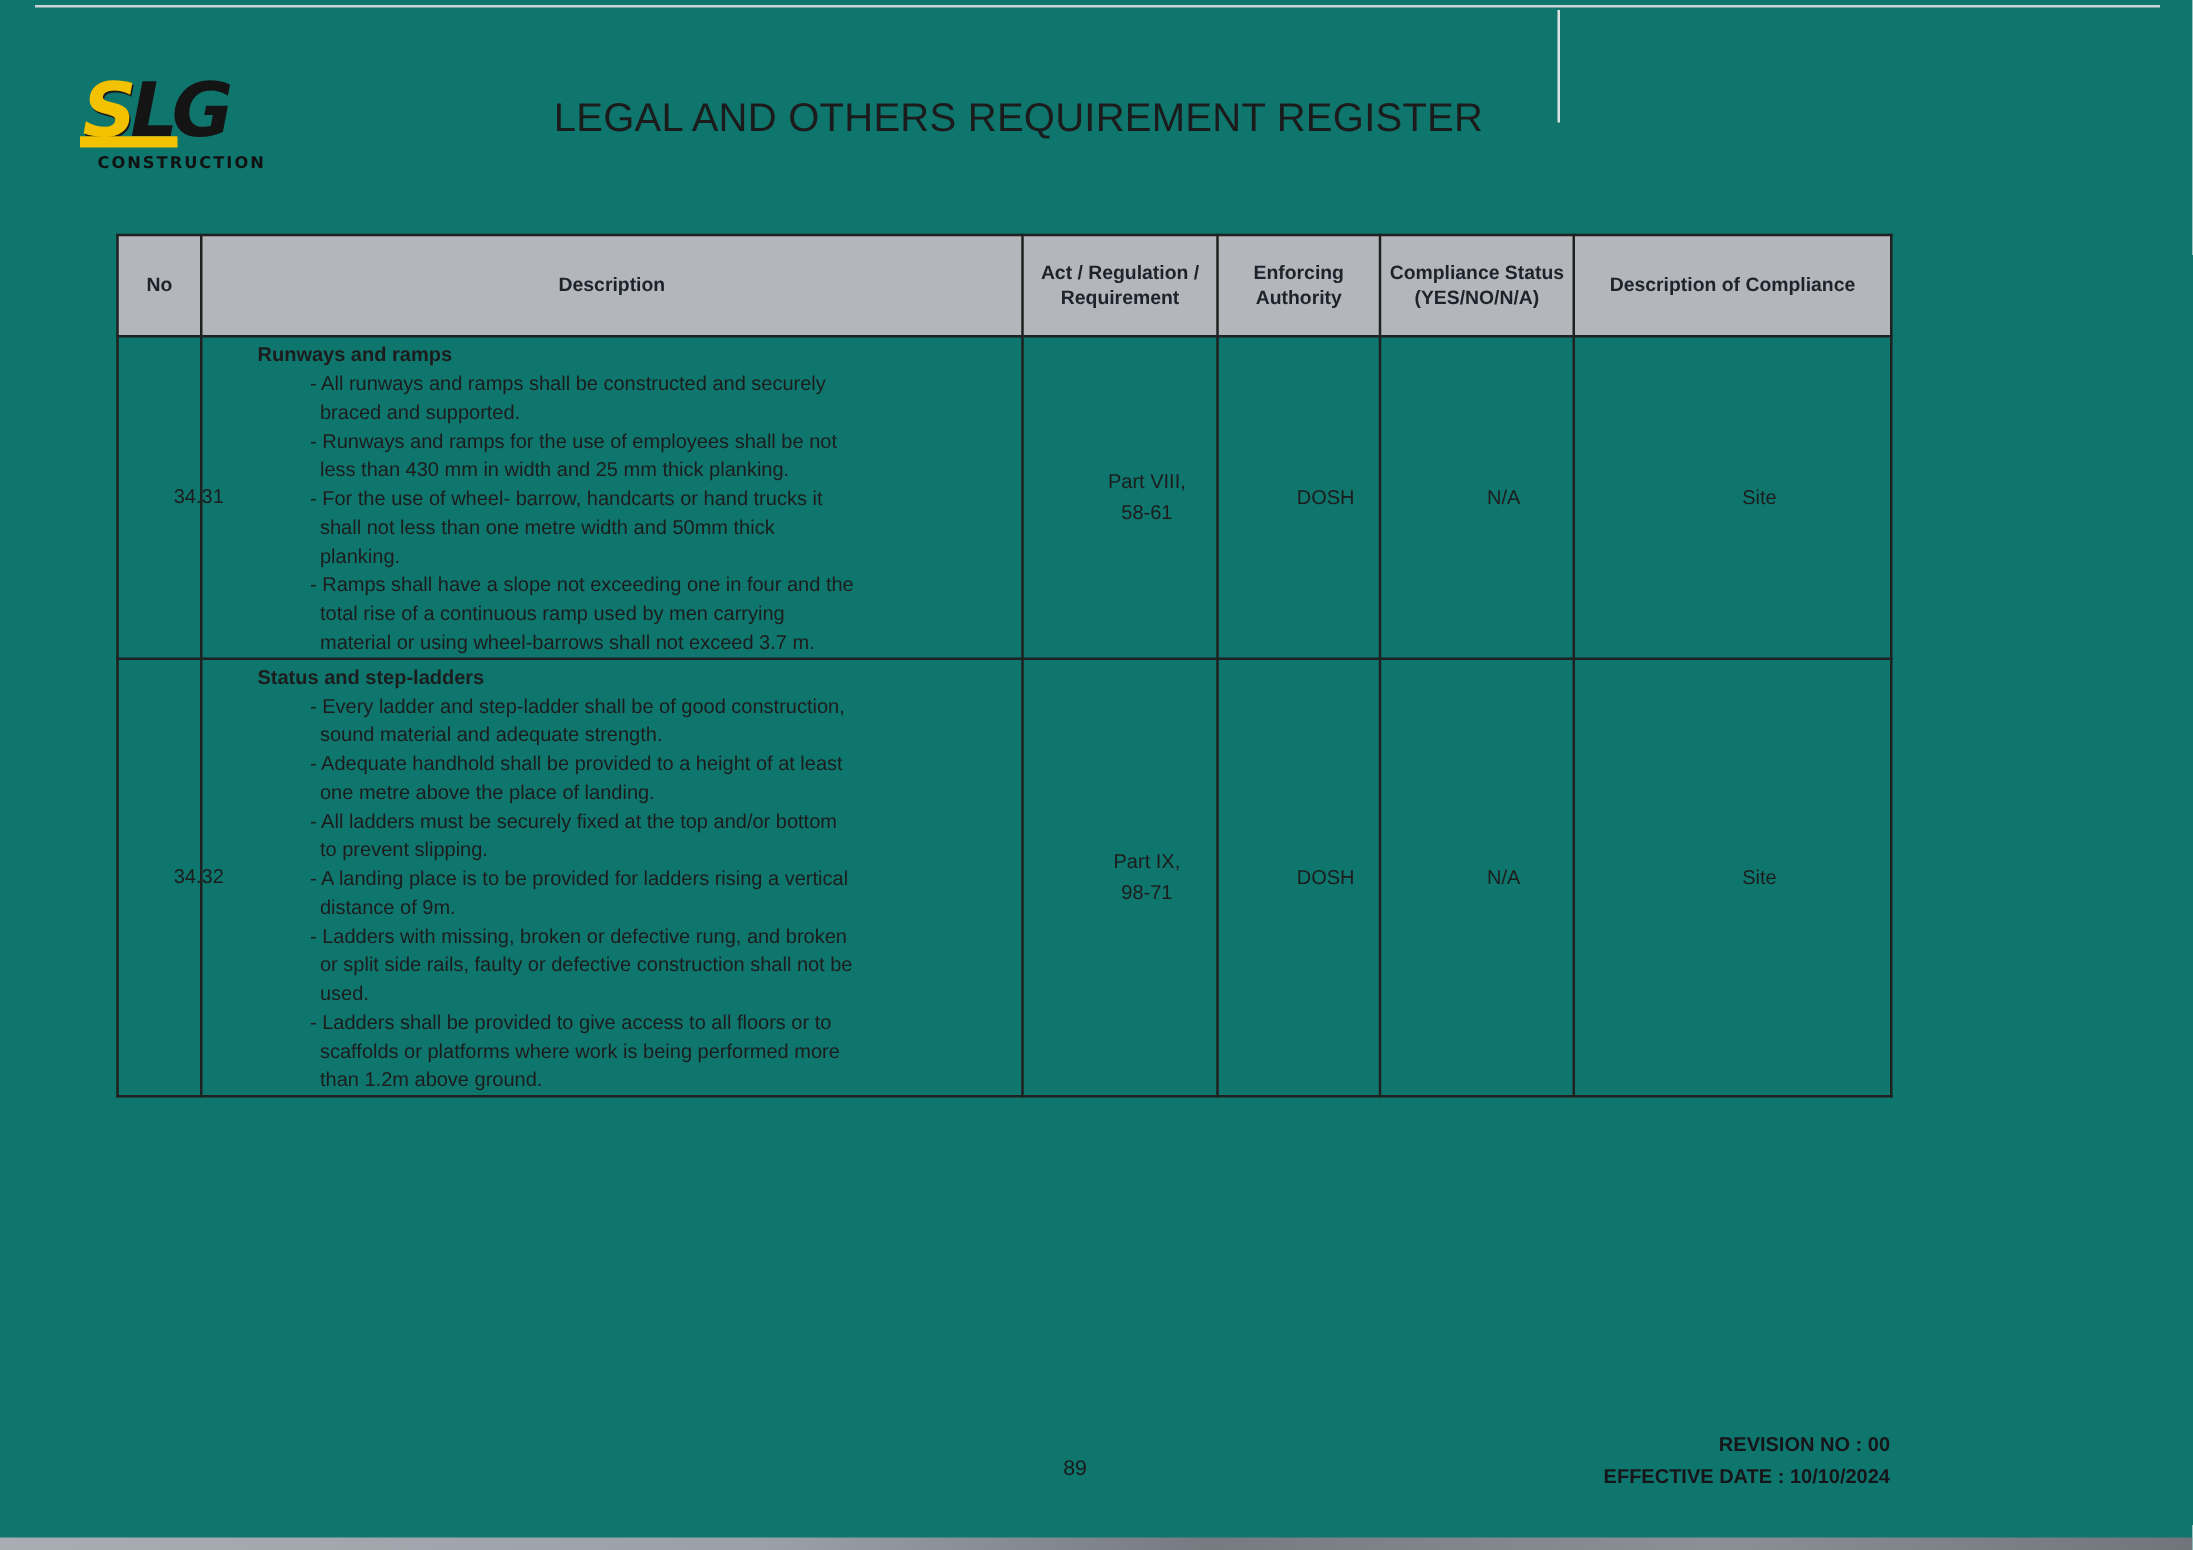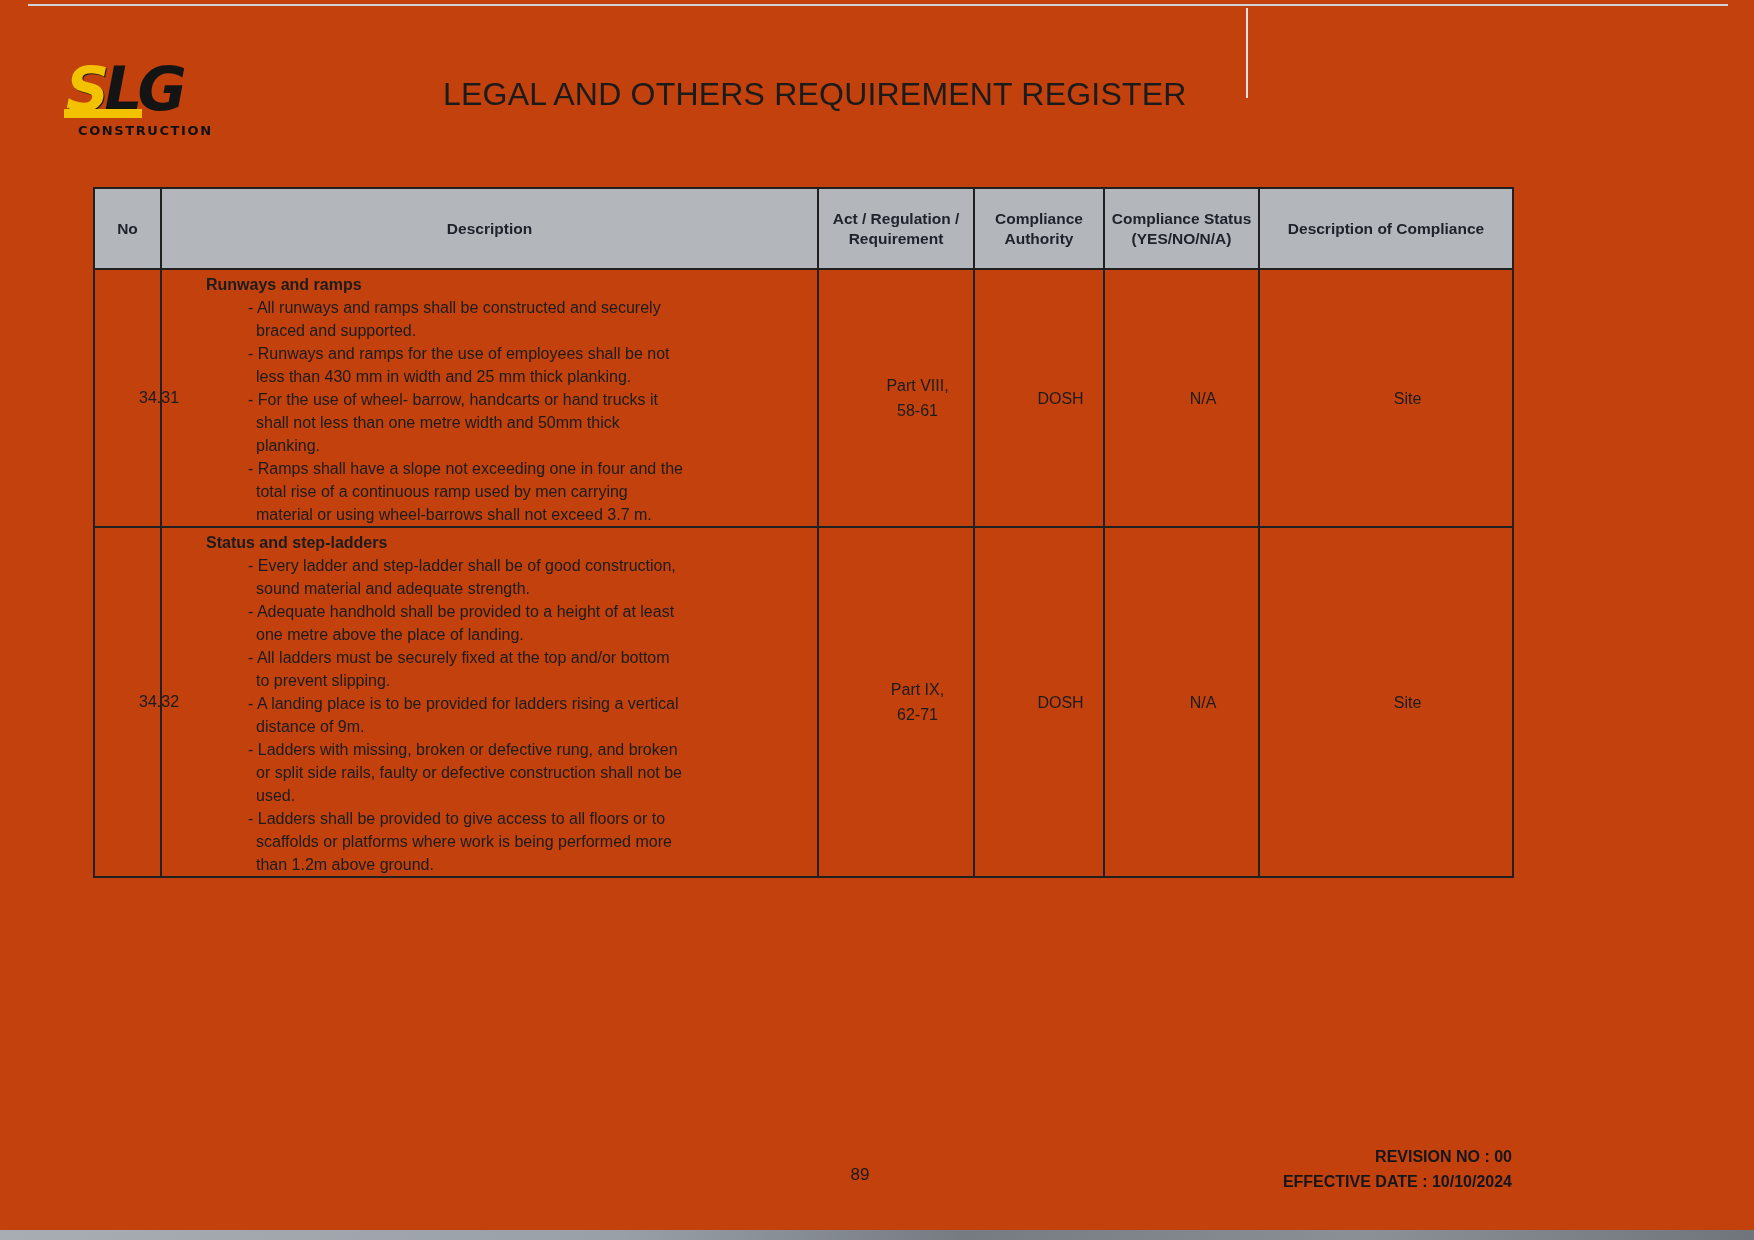--- a/index.html
+++ b/index.html
@@ -1,18 +1,18 @@
 <!DOCTYPE html>
 <html><head>
 <meta charset="utf-8">
 <style>
   html,body { margin:0; padding:0; background:#ffffff; }
   .page {
     position:relative; width:1754px; height:1240px;
-    background:#c2410c; overflow:hidden;
+    background:#0f766e; overflow:hidden;
     font-family:"Liberation Sans", sans-serif; color:#1c1c1c;
   }
   
   .scan-top-line { position:absolute; left:28px; top:4px; width:1700px; height:2px; background:#cfd3d7; }
   .scan-side-line { position:absolute; left:1246px; top:8px; width:2px; height:90px; background:#dfe2e5; }
   .scan-bottom-band {
     position:absolute; left:0; bottom:0; width:1754px; height:10px;
     background:linear-gradient(to right,#a8adb3 0%, #9aa0a7 35%, #767b82 55%, #8a9096 78%, #70757c 100%);
   }
   
@@ -70,21 +70,21 @@
       <col style="width:130px">
       <col style="width:155px">
       <col style="width:254px">
     </colgroup>
     <thead>
       <tr style="height:81px">
         <th>No</th>
         <th>Description</th>
         <th>Act / Regulation /
 Requirement</th>
-        <th>Compliance
+        <th>Enforcing
 Authority</th>
         <th>Compliance Status
 (YES/NO/N/A)</th>
         <th>Description of Compliance</th>
       </tr>
     </thead>
     <tbody>
       <tr style="height:255px">
         <td class="no-cell">34.31</td>
         <td class="desc-cell">
@@ -119,21 +119,21 @@
           <div class="item">- A landing place is to be provided for ladders rising a vertical
 distance of 9m.</div>
           <div class="item">- Ladders with missing, broken or defective rung, and broken
 or split side rails, faulty or defective construction shall not be
 used.</div>
           <div class="item">- Ladders shall be provided to give access to all floors or to
 scaffolds or platforms where work is being performed more
 than 1.2m above ground.</div>
         </td>
         <td class="mid-cell">Part IX,
-62-71</td>
+98-71</td>
         <td class="mid-cell">DOSH</td>
         <td class="mid-cell">N/A</td>
         <td class="mid-cell">Site</td>
       </tr>
     </tbody>
   </table>
 
   <div class="page-number">89</div>
 
   <div class="footer-right">

